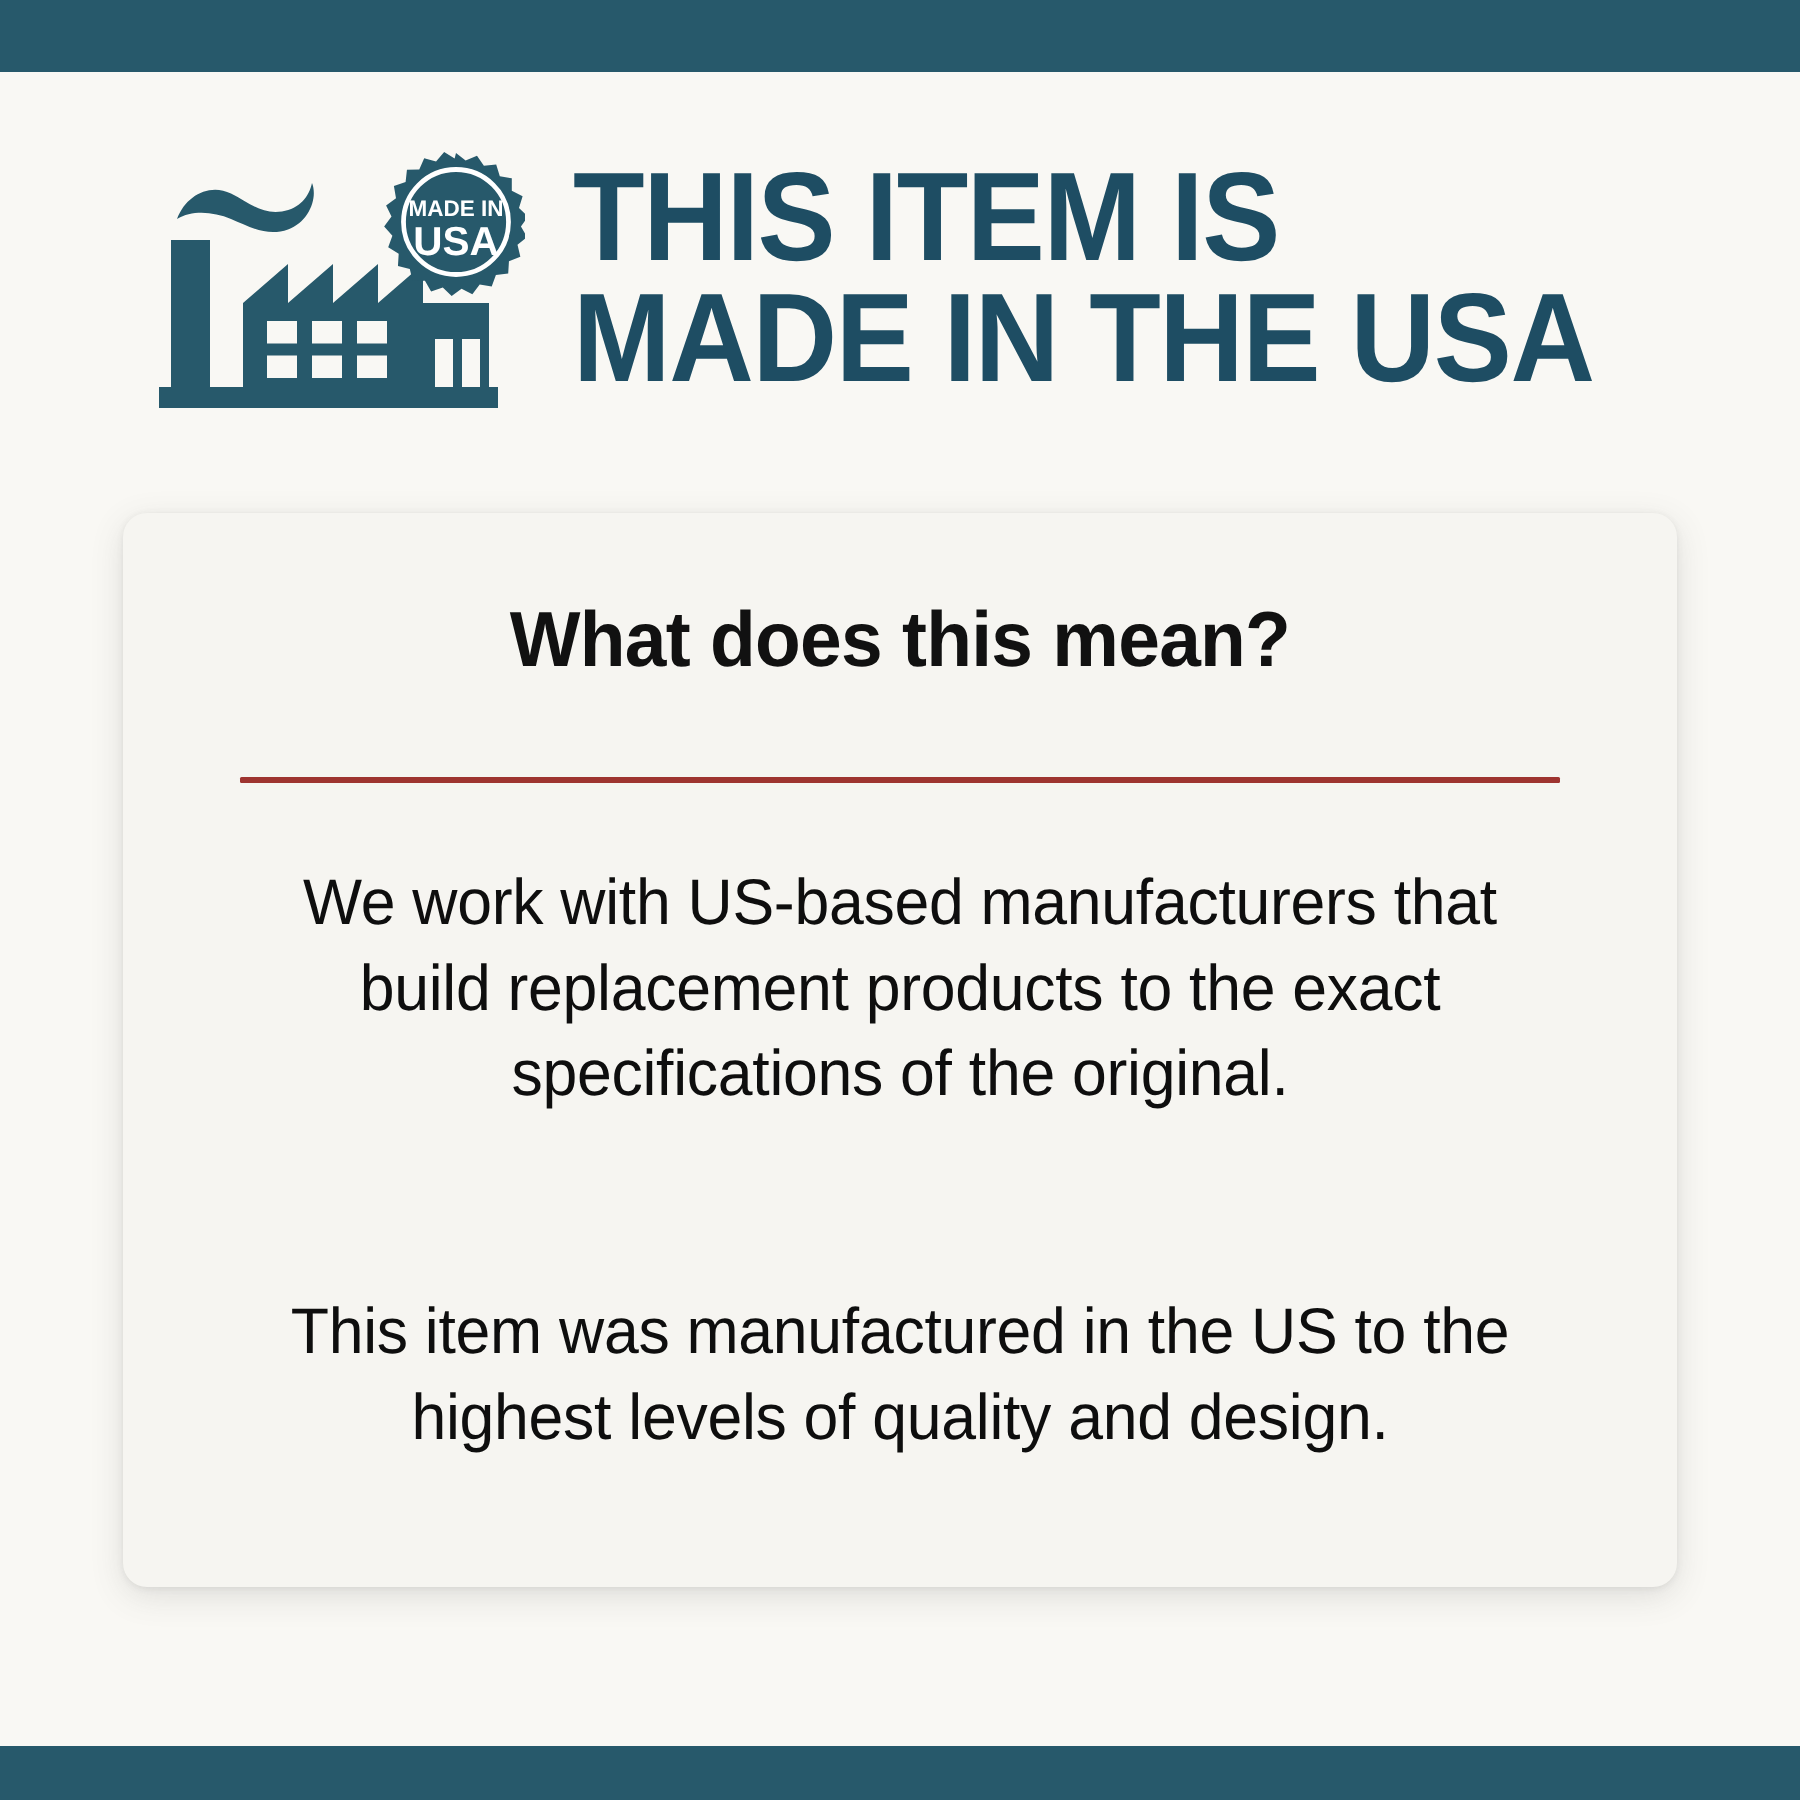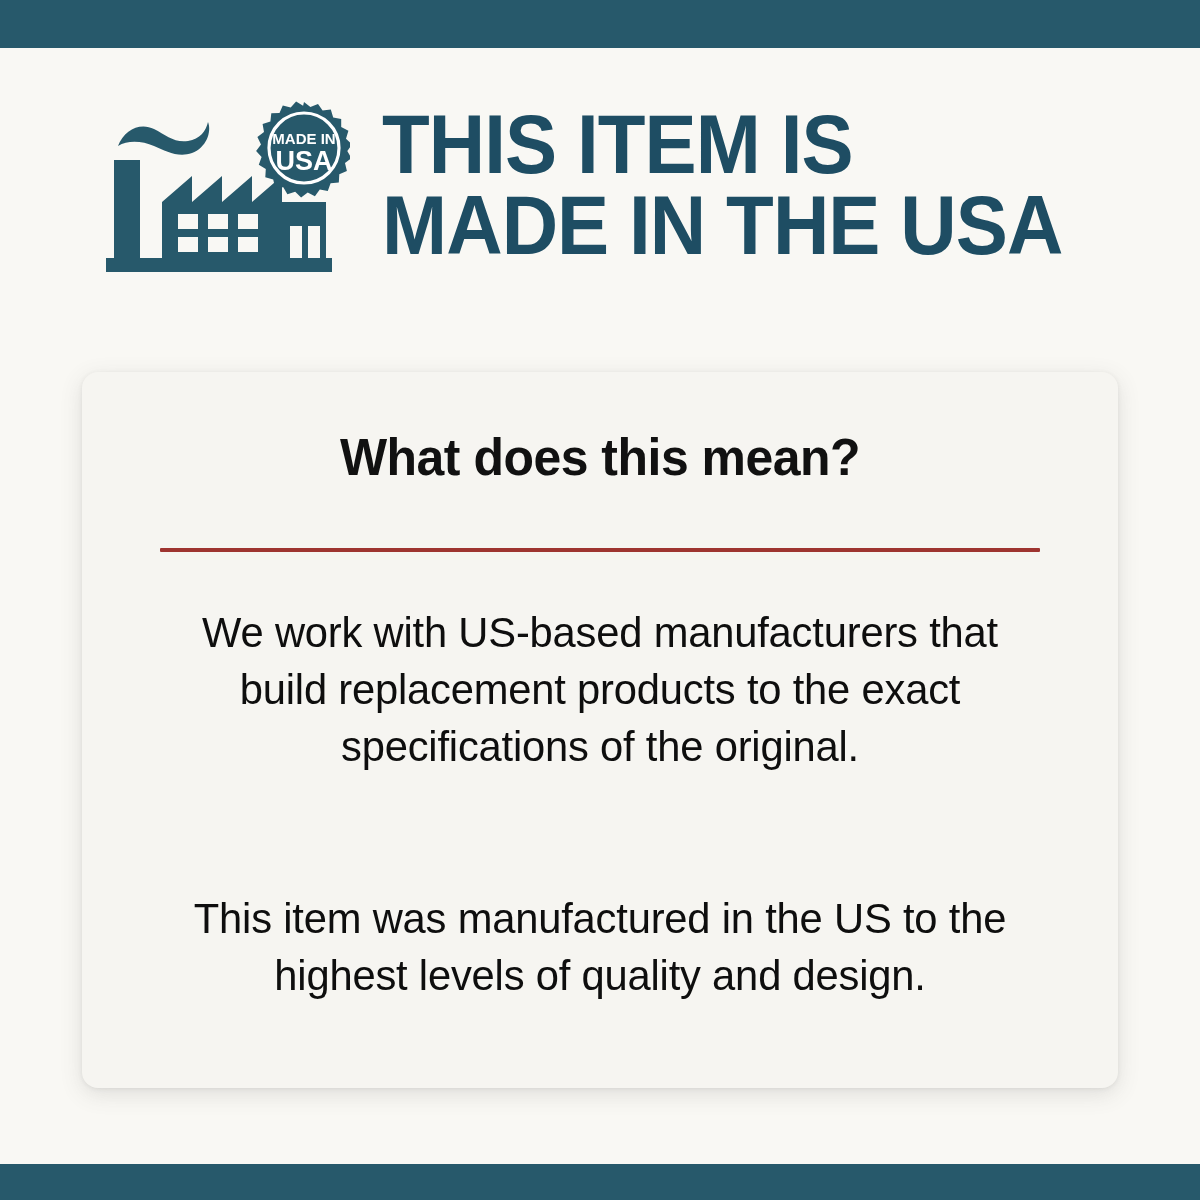--- a/index.html
+++ b/index.html
@@ -61,21 +61,21 @@
     letter-spacing: -1px;
     transform: scaleX(0.93);
     transform-origin: left top;
     white-space: pre-line;
   }
 
   
   #card {
     position: absolute;
     left: 82px;
-    top: 372px;
+    top: 342px;
     width: 1036px;
     height: 716px;
     background: #f6f5f1;
     border-radius: 16px;
     box-shadow: 0 6px 22px rgba(90, 90, 90, 0.16),
                 0 1px 4px rgba(90, 90, 90, 0.10);
   }
 
   #card-title {
     position: absolute;

